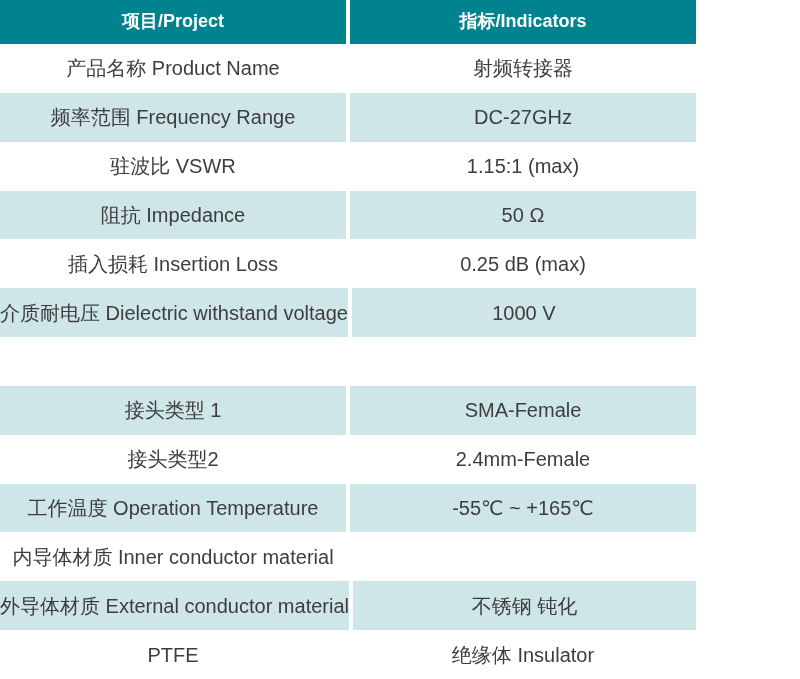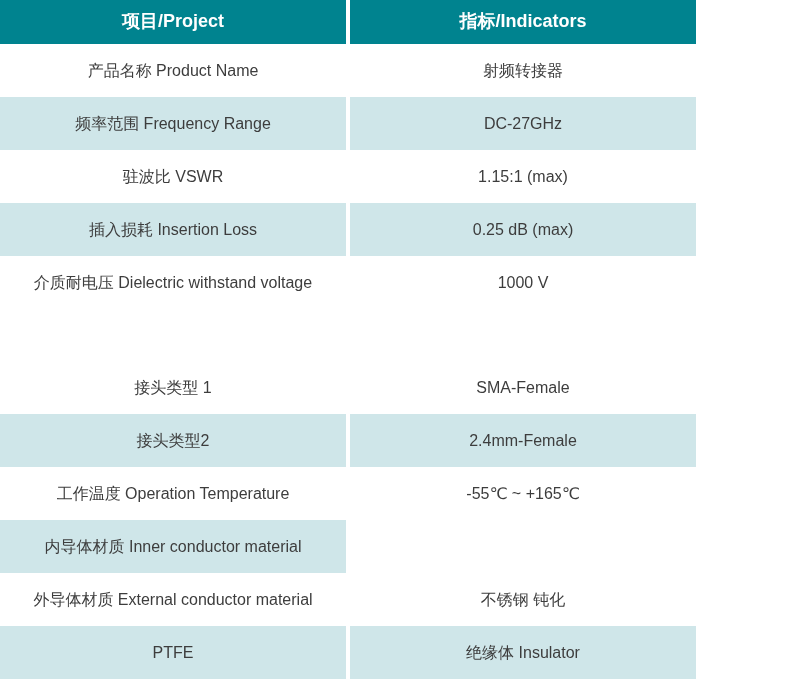--- a/index.html
+++ b/index.html
@@ -21,21 +21,21 @@
     column-gap: 4px;
     flex: 1 1 0;
     min-height: 0;
   }
   .cell {
     display: flex;
     align-items: center;
     justify-content: center;
     background: var(--row-bg, #FFFFFF);
     color: var(--body-text, #3D3D3D);
-    font-size: 16px;
+    font-size: 20px;
     line-height: 1.2;
     white-space: nowrap;
   }
   
   .row:nth-child(odd) .cell {
     background: var(--row-alt-bg, #CFE6E9);
   }
   .row.header {
     flex: 0 0 44px;
   }
@@ -64,20 +64,24 @@
   <div class="row">
     <div class="cell">频率范围 Frequency Range</div>
     <div class="cell">DC-27GHz</div>
   </div>
 
   <div class="row">
     <div class="cell">驻波比 VSWR</div>
     <div class="cell">1.15:1 (max)</div>
   </div>
 
+  <div class="row">
+    <div class="cell">阻抗 Impedance</div>
+    <div class="cell">50 Ω</div>
+  </div>
 
   <div class="row">
     <div class="cell">插入损耗 Insertion Loss</div>
     <div class="cell">0.25 dB (max)</div>
   </div>
 
   <div class="row">
     <div class="cell">介质耐电压 Dielectric withstand voltage</div>
     <div class="cell">1000 V</div>
   </div>

